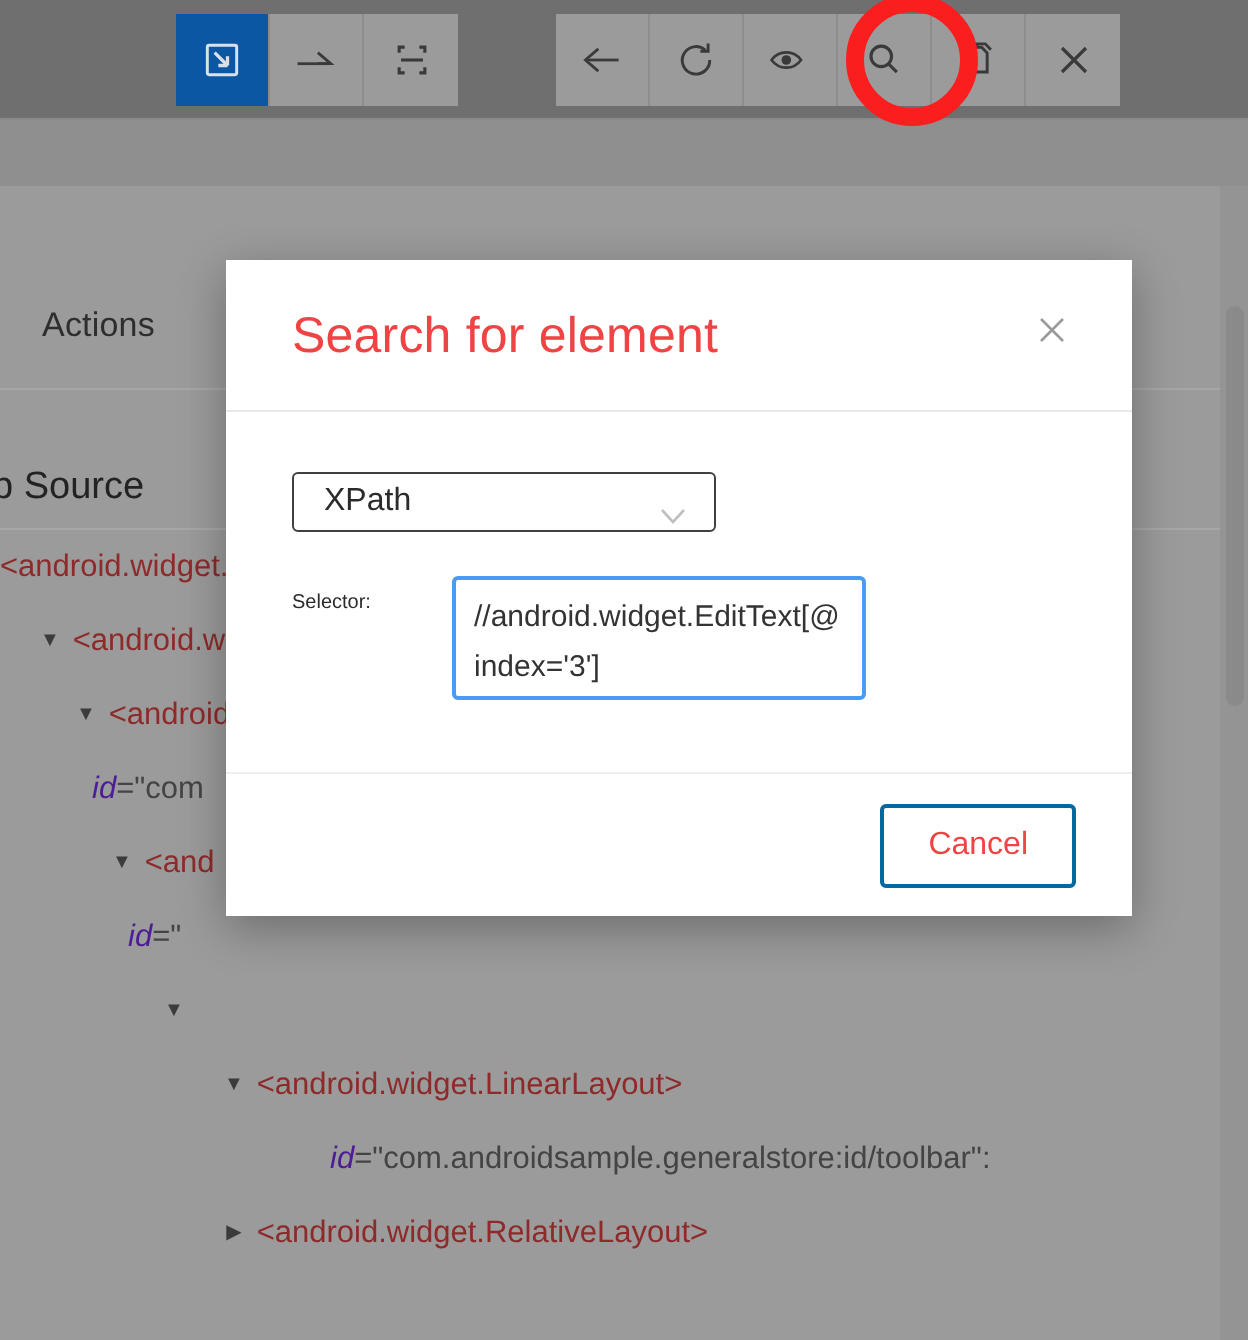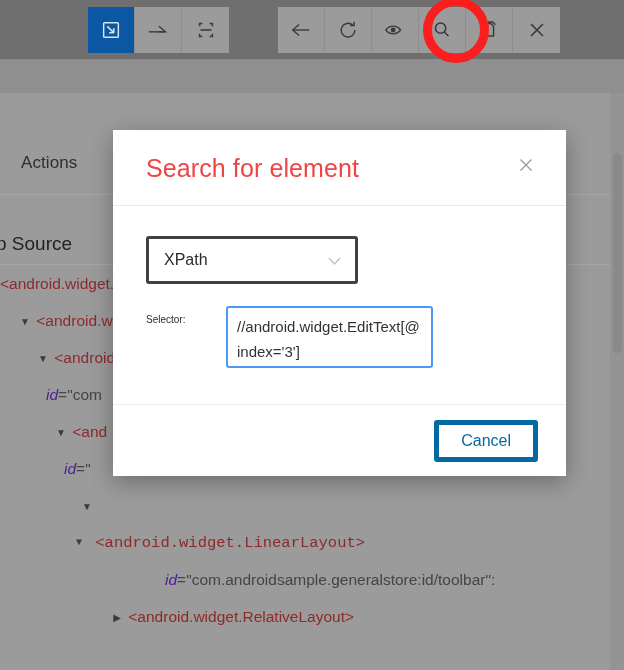--- a/index.html
+++ b/index.html
@@ -199,22 +199,22 @@
 
   .field-label {
     font-size: 15.5px;
     color: #2b2b2b;
     margin-bottom: 10px;
     display: block;
   }
   .select-box {
     position: relative;
     width: 212px;
-    height: 48px;
-    border: 3px solid #404040;
+    height: 30px;
+    border: 1px solid #404040;
     border-radius: 3px;
     background: #fff;
     box-sizing: border-box;
     display: flex;
     align-items: center;
     cursor: pointer;
   }
   .select-value {
     font-size: 16px;
     color: #2b2b2b;
@@ -276,22 +276,22 @@
     height: 42px;
     border-radius: 3px;
     font-size: 16px;
     font-family: "Liberation Sans", sans-serif;
     cursor: pointer;
     padding: 0 22px;
     box-sizing: border-box;
   }
   .btn-cancel {
     background: #fff;
-    border: 5px solid #0369a1;
-    color: #0369a1;
+    border: 2px solid #0369a1;
+    color: #ef4444;
     min-width: 94px;
   }
   .btn-primary {
     background: #1890ff;
     border: 1px solid #1890ff;
     color: #fff;
     min-width: 94px;
   }
 </style>
 </head>
@@ -414,21 +414,21 @@
       <div class="trow" style="padding-left:54px;">
         <span class="caret">▼</span>
         <span class="tag">&lt;and</span>
       </div>
       <div class="trow" style="padding-left:64px;">
         <span class="attr">id</span><span class="attrval">="</span>
       </div>
       <div class="trow" style="padding-left:80px;">
         <span class="caret">▼</span>
       </div>
-      <div class="trow" style="padding-left:72px;font-family:Liberation Mono, monospace;">
+      <div class="trow" style="padding-left:110px;">
         <span class="caret">▼</span>
         <span class="tag">&lt;android.widget.LinearLayout&gt;</span>
       </div>
       <div class="trow" style="padding-left:165px;">
         <span class="attr">id</span><span class="attrval">="com.androidsample.generalstore:id/toolbar":</span>
       </div>
       <div class="trow" style="padding-left:110px;">
         <span class="caret">▶</span>
         <span class="tag">&lt;android.widget.RelativeLayout&gt;</span>
       </div>

